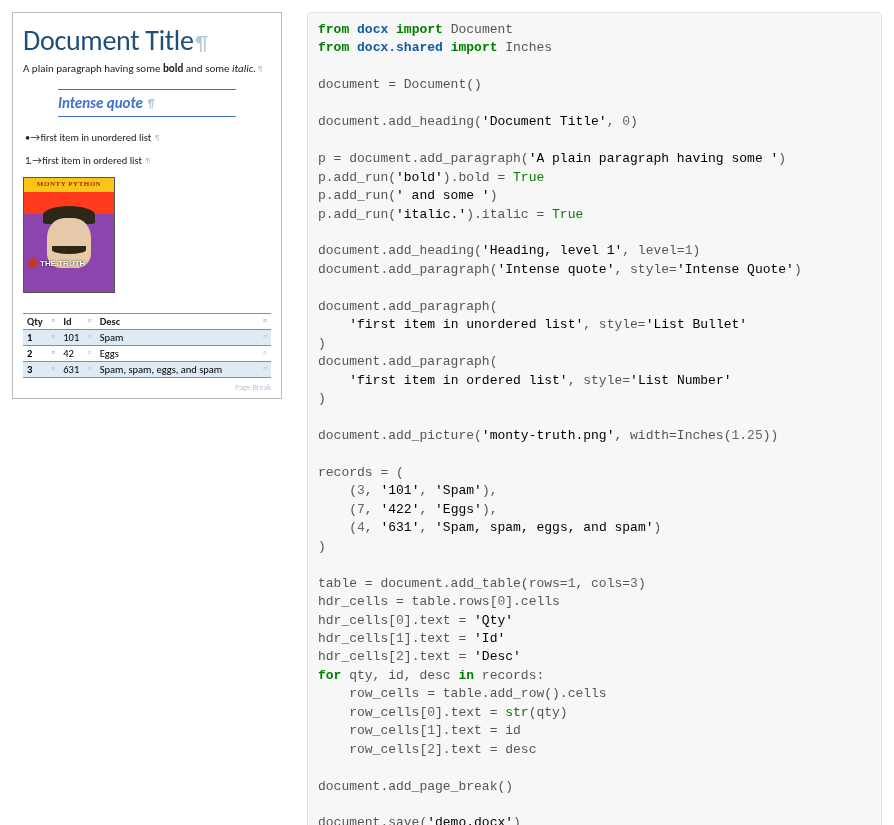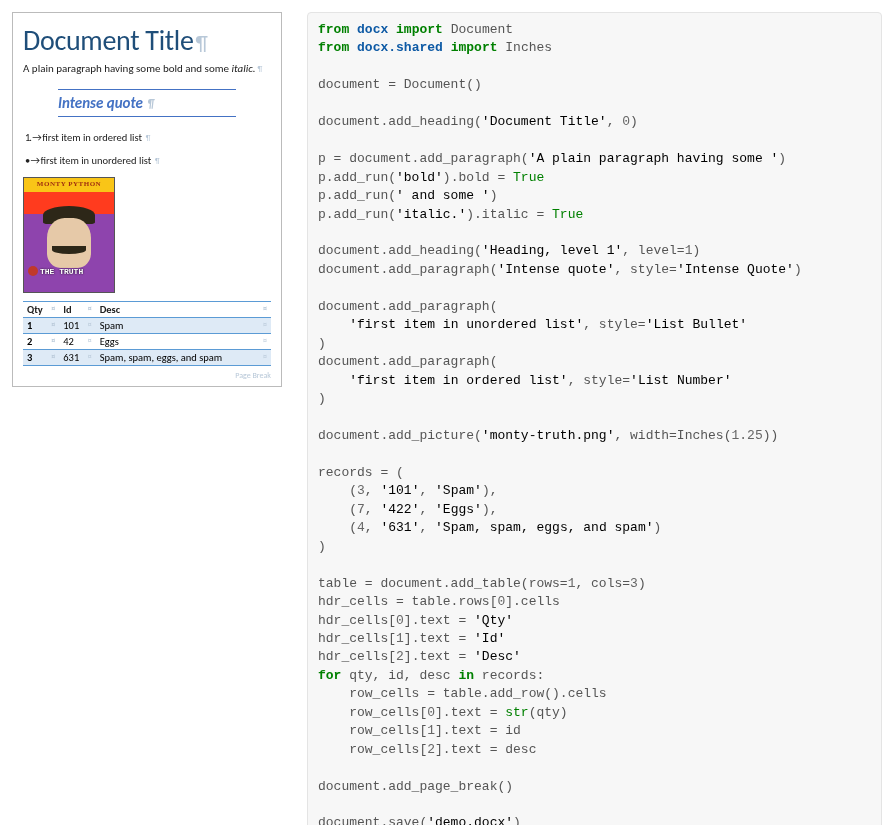--- a/index.html
+++ b/index.html
@@ -29,21 +29,21 @@
     margin: 2px 0 0 0;
     letter-spacing: -0.3px;
   }
   .pilcrow { color: #b8c8d8; font-size: 0.75em; margin-left:2px;}
   .para-plain {
     font-family: "Calibri", "Segoe UI", sans-serif;
     font-size: 11px;
     color: #222;
     margin: 4px 0 14px 0;
   }
-  .para-plain .bold { font-weight: normal; }
+  .para-plain .bold { font-weight: bold; }
   .para-plain .italic { font-style: italic; }
   .heading1 {
     font-family: "Calibri", "Segoe UI", sans-serif;
     font-size: 13px;
     color: #2e74b5;
     font-weight: 600;
     margin: 8px 0 6px 0;
   }
   .heading1::before {
     content: "▪";
@@ -90,26 +90,26 @@
   }
   .image-block .hat {
     position:absolute;top:28px;left:50%;transform:translateX(-50%);
     width:52px;height:18px;background:#2d2718;border-radius:50% 50% 10% 10%;
   }
   .image-block .mus {
     position:absolute;top:68px;left:50%;transform:translateX(-50%);
     width:34px;height:8px;background:#2d2718;border-radius:0 0 50% 50%;
   }
   .image-block .truth {
-    position:absolute;bottom:16px;left:4px;
-    font-family:Liberation Mono, monospace;font-size:8px;color:#fff;font-weight:bold;
+    position:absolute;bottom:24px;left:4px;
+    font-family:Liberation Sans, sans-serif;font-size:8px;color:#fff;font-weight:bold;
     text-shadow:0 0 2px #000;
   }
   .image-block .truth::before{content:"";display:inline-block;width:10px;height:10px;background:#c0392b;border-radius:50%;margin-right:2px;vertical-align:-2px;}
-  .doc-table { width: 100%; border-collapse: collapse; font-family:"Calibri",sans-serif; font-size:10.5px; margin-top:8px;}
+  .doc-table { width: 100%; border-collapse: collapse; font-family:"Calibri",sans-serif; font-size:10.5px; margin-top:20px;}
   .doc-table th, .doc-table td { text-align:left; padding:1px 4px; border-bottom:1px solid #5b9bd5;}
   .doc-table th { color:#222; font-weight:bold; border-top:1px solid #5b9bd5;}
   .doc-table tr:nth-child(even) td { background:#deeaf6;}
   .doc-table th:first-child, .doc-table td:first-child{font-weight:bold;}
   .cell-mark{color:#b8c8d8;font-size:8px;float:right;}
   .page-break-txt{font-family:"Calibri",sans-serif;font-size:8px;color:#b8c8d8;text-align:right;margin-top:4px;}
 
   .code-block {
     flex: 1;
     background: #f7f7f7;
@@ -137,22 +137,22 @@
 <div class="doc-preview">
   <div class="doc-title"><span>Document Title</span><span class="pilcrow">¶</span></div>
 
   <div class="para-plain">
     <span>A plain paragraph having some </span><span class="bold">bold</span><span> and some </span><span class="italic">italic.</span><span class="pilcrow">¶</span>
   </div>
 
 
   <div class="intense-quote"><span>Intense quote</span><span class="pilcrow"> ¶</span></div>
 
+  <div class="list-item bullet"><span>first item in unordered list</span><span class="pilcrow"> ¶</span></div>
   <div class="list-item number" data-num="1"><span>first item in ordered list</span><span class="pilcrow"> ¶</span></div>
-  <div class="list-item bullet"><span>first item in unordered list</span><span class="pilcrow"> ¶</span></div>
 
   <div class="image-block">
     <div class="mptxt">MONTY PYTHON</div>
     <div class="hat"></div>
       <div class="face"></div>
       <div class="mus"></div>
     <div class="truth">THE TRUTH</div>
   </div>
 
   <table class="doc-table">

